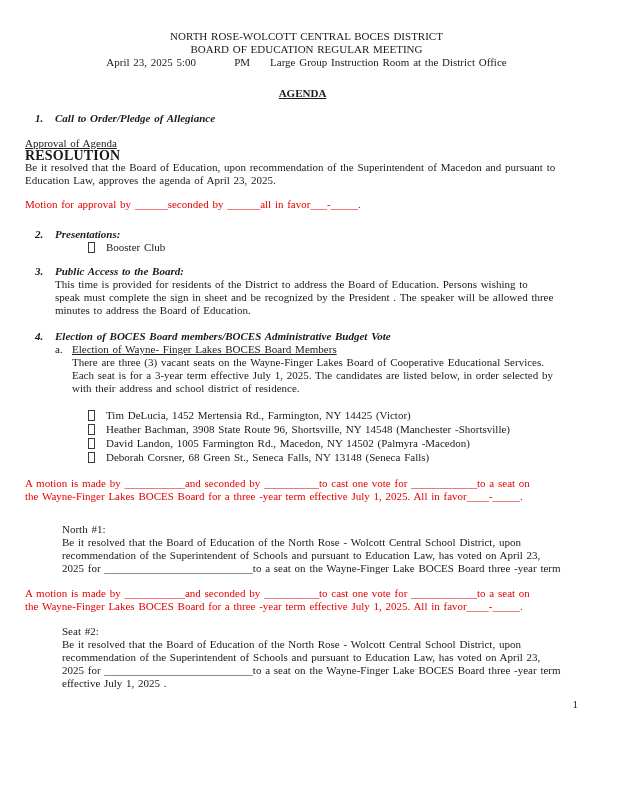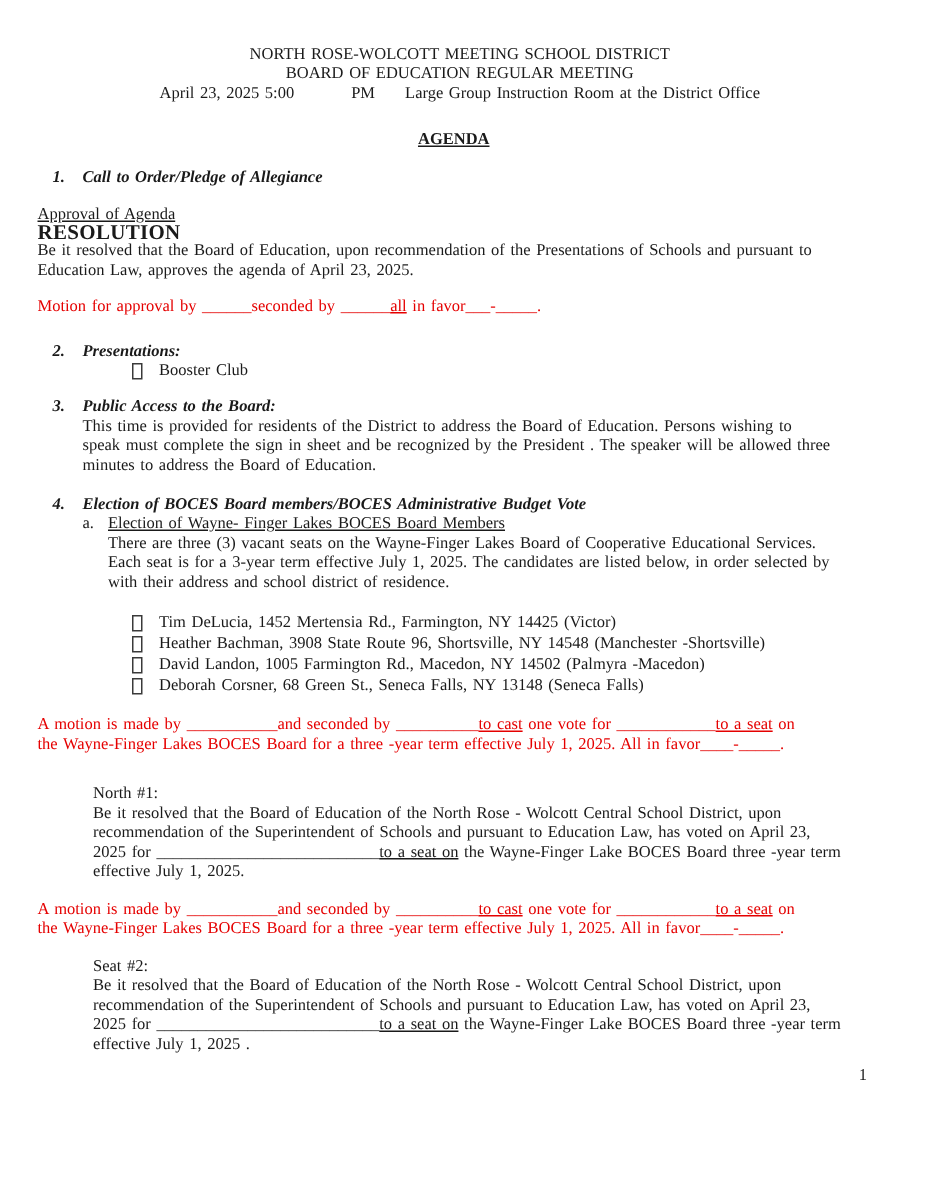--- a/index.html
+++ b/index.html
@@ -59,48 +59,48 @@
   .sub-a-body { margin-left: 47px; }
 
   .candidates { margin-top: 14px; }
   .candidates .bullet-row { height: 14px; }
 
   .boces-motion { margin-top: 12px; }
 
   .seat-block { margin-left: 37px; }
   .seat1 { margin-top: 20px; }
   .seat2 { margin-top: 12px; }
-  .u { text-decoration: underline; }
+  .u { }
 
   .page-number { margin-top: 8px; text-align: right; padding-right: 10px; }
 </style>
 </head>
 <body>
 
 <div class="page">
 
-  <div class="center">NORTH ROSE-WOLCOTT MEETING SCHOOL DISTRICT</div>
+  <div class="center">NORTH ROSE-WOLCOTT CENTRAL BOCES DISTRICT</div>
   <div class="center">BOARD OF EDUCATION REGULAR MEETING</div>
   <div class="when-where">
     <span>April 23, 2025 5:00</span>
     <span class="sp1">PM</span>
     <span class="sp2">Large Group Instruction Room at the District Office</span>
   </div>
   <div class="agenda-title">
     <span>AGENDA</span>
   </div>
 
   <div class="num-item item1">
     <span class="num">1.</span>
     <span class="title">Call to Order/Pledge of Allegiance</span>
   </div>
 
   <div class="approval-heading">Approval of Agenda</div>
   <div class="resolution-label">RESOLUTION</div>
-  <div class="ln">Be it resolved  that the Board of Education, upon recommendation  of the Presentations  of Schools and pursuant  to</div>
+  <div class="ln">Be it resolved  that the Board of Education, upon recommendation  of the Superintendent  of Macedon and pursuant  to</div>
   <div class="ln">Education Law, approves  the agenda  of April  23, 2025.</div>
 
   <div class="red motion1 ln"><span>Motion for approval by </span><span>______</span><span>seconded  by </span><span>______</span><span class="u">all</span><span> in favor</span><span>___-_____</span><span>.</span></div>
 
   <div class="num-item item2">
     <span class="num">2.</span>
     <span class="title">Presentations:</span>
   </div>
   <div class="bullet-row indent-bullet">
     <span class="box-bullet"></span>
@@ -153,21 +153,20 @@
   <div class="red boces-motion">
     <div class="ln"><span>A motion is made  by </span><span>___________</span><span>and seconded  by </span><span>__________</span><span class="u">to cast</span><span> one vote for </span><span>____________</span><span class="u">to a seat</span><span> on</span></div>
     <div class="ln"><span>the Wayne-Finger  Lakes BOCES Board  for a three -year  term  effective July 1, 2025.  All in favor</span><span>____-_____</span><span>.</span></div>
   </div>
 
   <div class="seat-block seat1">
     <div>North  #1:</div>
     <div class="ln">Be it resolved  that the Board  of Education  of the North Rose - Wolcott Central  School  District, upon</div>
     <div class="ln">recommendation  of the Superintendent   of Schools  and pursuant  to Education  Law, has voted  on April 23,</div>
     <div class="ln"><span>2025 for </span><span>___________________________</span><span class="u">to a seat on</span><span> the Wayne-Finger  Lake BOCES Board  three -year term</span></div>
-    <div class="ln">effective July 1, 2025.</div>
   </div>
 
   <div class="red boces-motion">
     <div class="ln"><span>A motion is made  by </span><span>___________</span><span>and seconded  by </span><span>__________</span><span class="u">to cast</span><span> one vote for </span><span>____________</span><span class="u">to a seat</span><span> on</span></div>
     <div class="ln"><span>the Wayne-Finger  Lakes BOCES Board  for a three -year  term  effective July 1, 2025.  All in favor</span><span>____-_____</span><span>.</span></div>
   </div>
 
   <div class="seat-block seat2">
     <div>Seat  #2:</div>
     <div class="ln">Be it resolved  that the Board  of Education  of the North Rose - Wolcott Central  School  District, upon</div>

